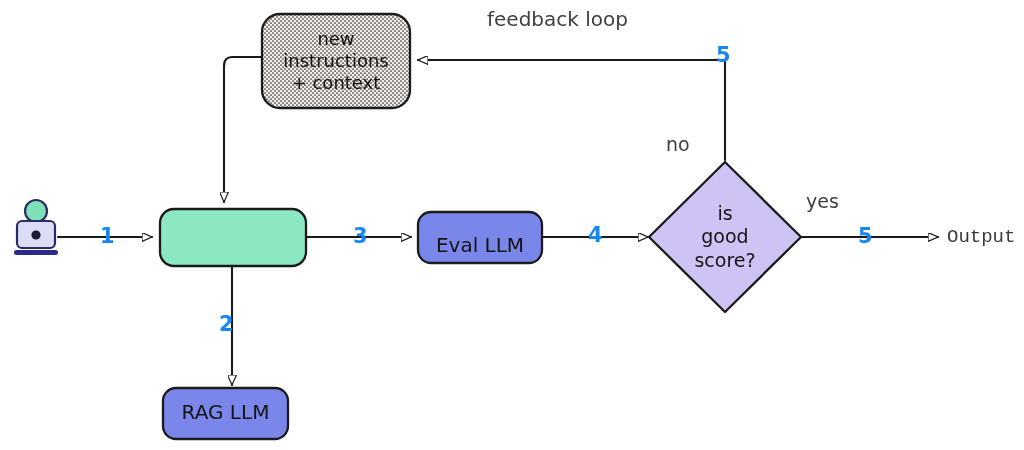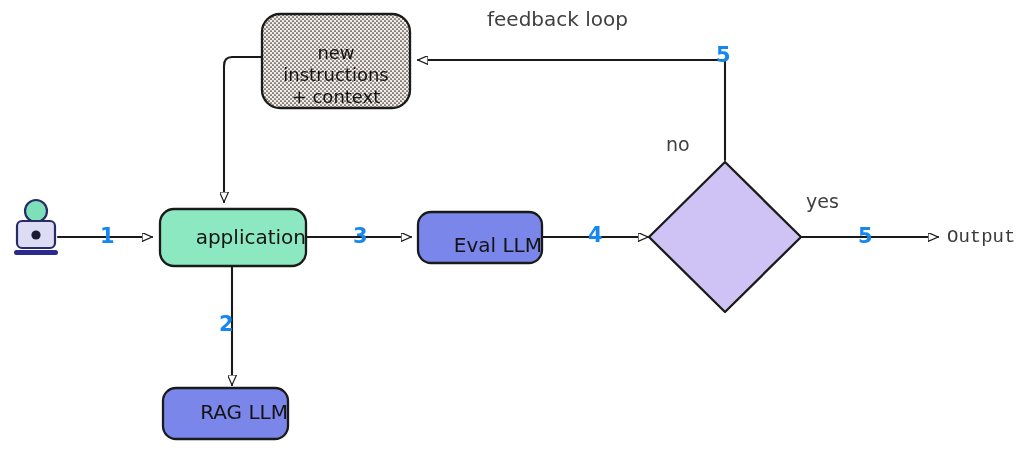--- a/index.html
+++ b/index.html
@@ -19,21 +19,21 @@
     position: absolute;
     left: 0;
     top: 0;
     width: 1024px;
     height: 450px;
   }
   .node-text {
     position: absolute;
     display: flex;
     align-items: center;
-    justify-content: flex-end;
+    justify-content: center;
     text-align: center;
     color: #141414;
     font-family: "DejaVu Sans", sans-serif;
     pointer-events: none;
     line-height: 1.22;
     border-radius: 6px;
   }
   .edge-label {
     position: absolute;
     font-family: "DejaVu Sans", sans-serif;
@@ -126,32 +126,34 @@
       <rect x="14" y="250" width="44" height="5" rx="2.5" fill="#2a2a8c"></rect>
     </g>
   </svg>
 
   <div class="node-text" style="left:262px; top:14px; width:148px; height:94px; font-size:18px; flex-direction:column;">
     <span>new</span>
     <span>instructions</span>
     <span>+ context</span>
   </div>
 
-  <div class="node-text" style="left:160px; top:209px; width:146px; height:57px; font-size:20px;">
-    <span>application</span>
-  </div>
 
   <div class="node-text" style="left:163px; top:388px; width:125px; height:48px; font-size:20px;">
     <span>RAG LLM</span>
   </div>
 
   <div class="node-text" style="left:418px; top:212px; width:124px; height:67px; font-size:20px;">
     <span>Eval LLM</span>
   </div>
 
+  <div class="node-text" style="left:665px; top:194px; width:120px; height:86px; font-size:19px; flex-direction:column;">
+    <span>is</span>
+    <span>good</span>
+    <span>score?</span>
+  </div>
 
 
   <div class="edge-label terminal-label" style="left:947px; top:226px;">
     <span>Output</span>
   </div>
 
   <div class="edge-label num-label" style="left:100px; top:224px;">
     <span>1</span>
   </div>
 

